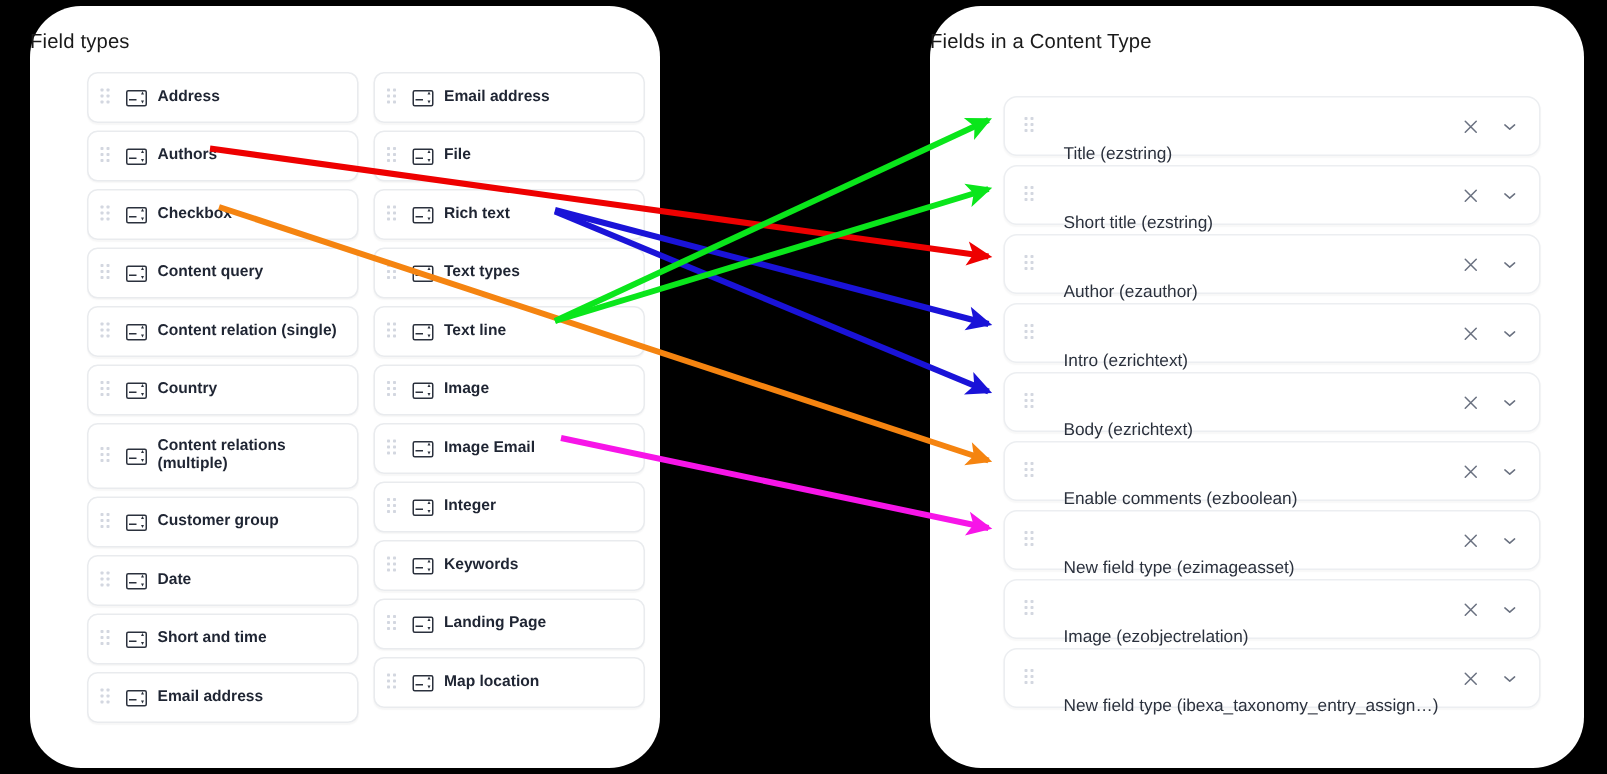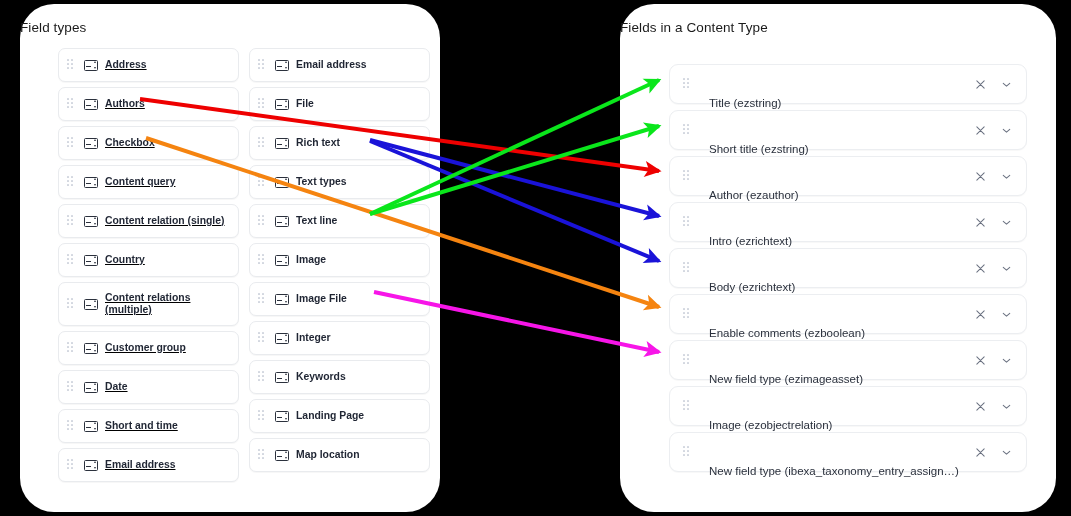--- a/index.html
+++ b/index.html
@@ -34,21 +34,21 @@
     font-family: "Liberation Sans", sans-serif;
     letter-spacing: 0.1px;
   }
 
   
   .ft-col {
     position: absolute;
     top: 44px;
     width: 181px;
   }
-  #ft-col-left  { left: 38px; text-decoration: underline; }
+  #ft-col-left  { left: 38px; }
   #ft-col-right { left: 229px; }
 
   .ft-card {
     position: relative;
     height: 34px;
     margin-bottom: 5px;
     border: 1px solid #e9ebee;
     border-radius: 7px;
     background: #ffffff;
     display: flex;
@@ -477,21 +477,21 @@
             <i></i>
             <i></i>
             <i></i>
           </span>
           <span class="ft-icon">
             <span class="box"></span>
             <span class="bar"></span>
             <span class="caret"></span>
             <span class="caret2"></span>
           </span>
-          <span class="ft-label">Image File</span>
+          <span class="ft-label">Image Email</span>
         </div>
         <div class="ft-card">
           <span class="drag-dots">
             <i></i>
             <i></i>
             <i></i>
             <i></i>
             <i></i>
             <i></i>
           </span>

